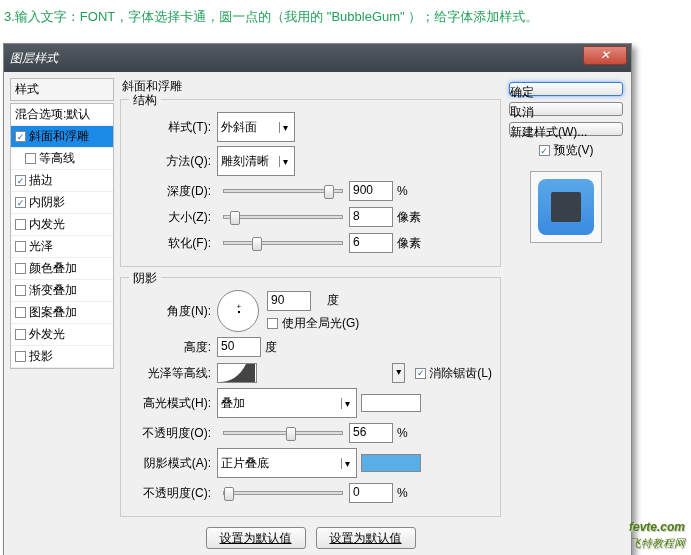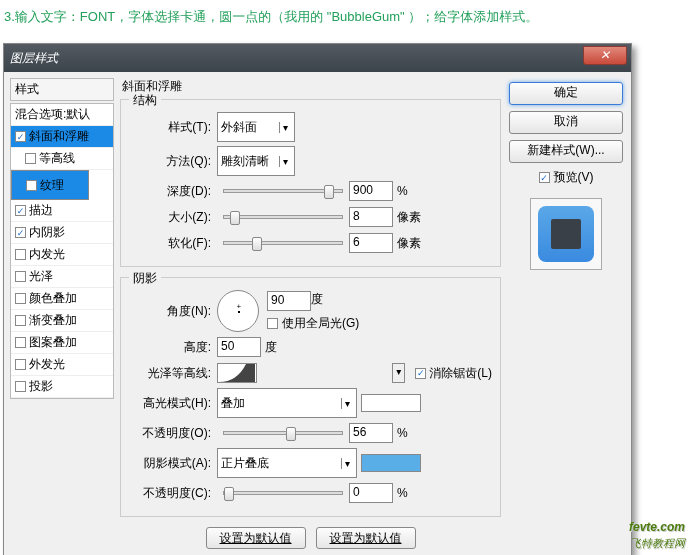--- a/index.html
+++ b/index.html
@@ -31,21 +31,21 @@
 .unit { margin-left: 4px; }
 .radio { width: 11px; height: 11px; border: 1px solid #888; border-radius: 50%; background: #fff; display: inline-flex; align-items: center; justify-content: center; margin: 0 2px 0 10px; }
 .radio.on::after { content: ""; width: 5px; height: 5px; background: #333; border-radius: 50%; }
 .contour { width: 48px; height: 42px; border: 1px solid #888; background: #fff; display: inline-block; vertical-align: middle; position: relative; }
 .contour svg { width: 100%; height: 100%; }
 .contour.sm { width: 40px; height: 20px; }
 .color-sw { width: 60px; height: 18px; border: 1px solid #888; display: inline-block; vertical-align: middle; }
 .btn-row { display: flex; gap: 10px; justify-content: center; margin-top: 6px; text-decoration: underline; }
 .btn { border: 1px solid #888; background: linear-gradient(#fdfdfd,#e6e6e6); padding: 2px 10px; border-radius: 3px; min-width: 100px; text-align: center; height: 22px; line-height: 16px; }
 .right-panel { width: 118px; display: flex; flex-direction: column; gap: 6px; padding: 4px 2px; }
-.btn-r { border: 1px solid #888; background: linear-gradient(#fdfdfd,#e6e6e6); border-radius: 3px; text-align: center; height: 23px; line-height: 19px; }
+.btn-r { border: 1px solid #888; background: linear-gradient(#fdfdfd,#e6e6e6); border-radius: 3px; height: 14px; line-height: 19px; }
 .btn-r.primary { border: 1px solid #3a7bd5; box-shadow: 0 0 4px #6aa8f0; }
 .preview-box { margin-top: 6px; width: 72px; height: 72px; border: 1px solid #aaa; background: #f8f8f8; display: flex; align-items: center; justify-content: center; align-self: center; }
 .preview-sq { width: 56px; height: 56px; background: linear-gradient(#5aa8e8,#3a8ae0); border-radius: 8px; display: flex; align-items: center; justify-content: center; }
 .preview-in { width: 30px; height: 30px; background: #3a4048; border-radius: 2px; }
 .preview-chk { display: flex; align-items: center; gap: 4px; justify-content: center; }
 .watermark { position: absolute; right: 6px; bottom: 4px; font-size: 20px; font-weight: bold; font-style: italic; color: #4d7c0f; text-shadow: 1px 1px 0 #ccc; }
 .watermark small { font-size: 11px; display: block; text-align: right; font-weight: normal; }
 .section-label { font-weight: normal; background: #f0f0f0; }
 </style>
 </head>
@@ -68,24 +68,20 @@
             <span>混合选项:默认</span>
           </div>
         <div class="left-item selected">
             <span class="cb">✓</span>
             <span>斜面和浮雕</span>
           </div>
         <div class="left-item sub">
             <span class="cb"></span>
             <span>等高线</span>
           </div>
-        <div class="left-item sub sel">
-            <span class="cb"></span>
-            <span>纹理</span>
-          </div>
         <div class="left-item">
             <span class="cb">✓</span>
             <span>描边</span>
           </div>
         <div class="left-item">
             <span class="cb">✓</span>
             <span>内阴影</span>
           </div>
         <div class="left-item">
             <span class="cb"></span>
@@ -164,21 +160,21 @@
 
       <div class="fieldset">
         <div class="legend">阴影</div>
         <div class="row">
           <span class="lbl">角度(N):</span>
           <span class="contour" style="border-radius:50%;width:42px;height:42px;position:relative;">
               <span style="position:absolute;left:50%;top:50%;width:2px;height:2px;background:#000;"></span>
               <span style="position:absolute;left:46%;top:28%;font-size:8px;">+</span>
             </span>
           <span style="display:inline-flex;flex-direction:column;gap:4px;margin-left:8px">
-            <span style="display:flex;gap:0">
+            <span style="display:flex;align-items:center;gap:16px">
               <span class="num">90</span>
               <span>度</span>
             </span>
             <span style="display:flex;align-items:center;gap:4px">
               <span class="cb"></span>
               <span>使用全局光(G)</span>
             </span>
           </span>
         </div>
         <div class="row">

